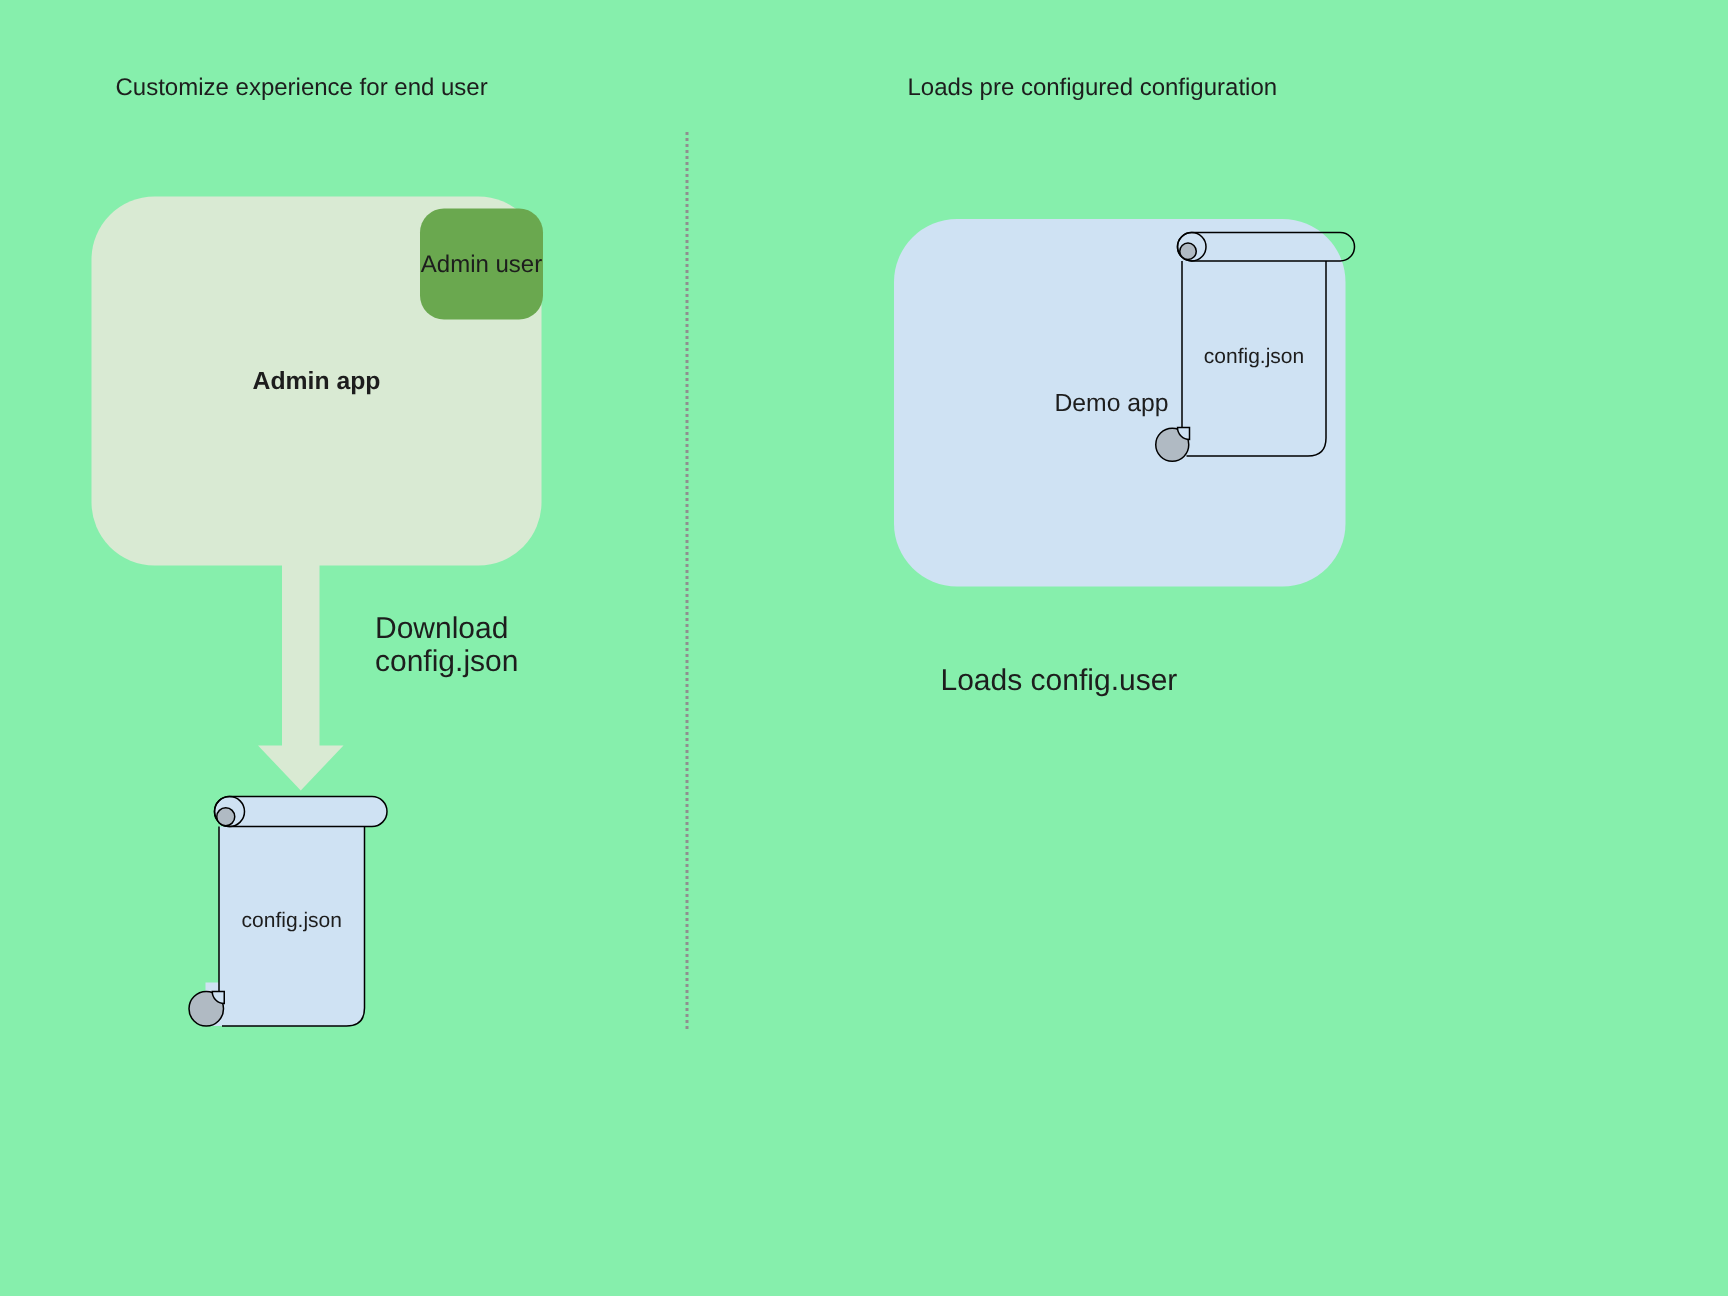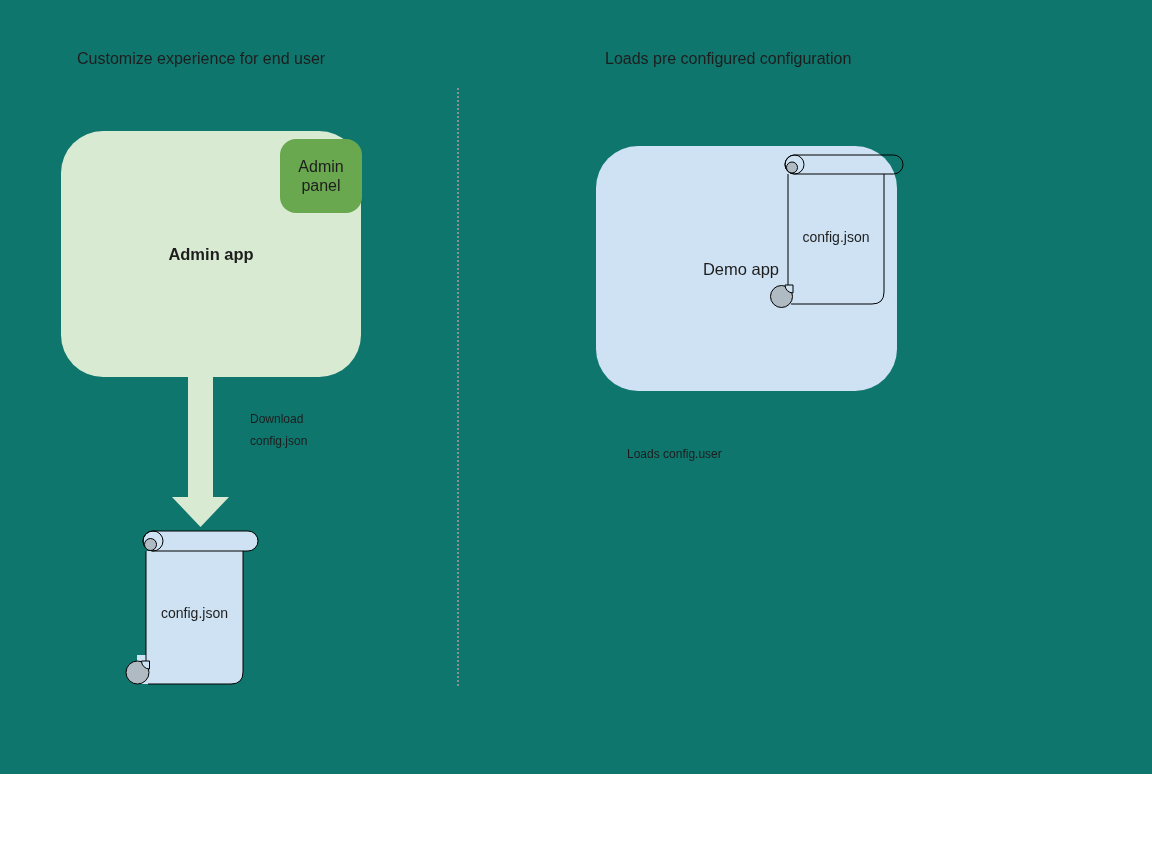--- a/index.html
+++ b/index.html
@@ -2,22 +2,22 @@
 <html><head>
 <meta charset="utf-8">
 <style>
   * { box-sizing: border-box; }
   html, body { margin: 0; padding: 0; background: #ffffff; }
   body { font-family: "Liberation Sans", sans-serif; color: #1d1d1d; }
 
   .canvas {
     position: relative;
     width: 1152px;
-    height: 774px;
-    background: #0f766e;
+    height: 864px;
+    background: #86efac;
     overflow: hidden;
   }
 
   .section-title {
     position: absolute;
     font-size: 16px;
     line-height: 18px;
     white-space: nowrap;
   }
   .title-left  { left: 77px;  top: 50px; }
@@ -61,21 +61,21 @@
     position: absolute;
     font-size: 16.5px;
     text-align: center;
     white-space: nowrap;
   }
   .admin-app-label { left: 61px;  top: 245px; width: 300px; }
   .demo-app-label  { left: 596px; top: 260px; width: 210px; }
 
   .caption {
     position: absolute;
-    font-size: 12px;
+    font-size: 20px;
     line-height: 22px;
   }
   .download-caption { left: 250px; top: 408px; white-space: pre-line; }
   .loads-caption    { left: 627px; top: 443px; white-space: nowrap; }
 
   .overlay-svg {
     position: absolute;
     left: 0; top: 0;
     width: 1152px; height: 864px;
     pointer-events: none;
@@ -93,21 +93,21 @@
 
   <div class="section-title title-left" style="color: rgb(29, 29, 29);">Customize experience for end user</div>
 
   <div class="section-title title-right" style="color: rgb(29, 29, 29);">Loads pre configured configuration</div>
 
   <div class="divider" style="border-left-color: rgb(143, 143, 143);"></div>
 
   <div class="app-box admin-app" style="background-color: rgb(217, 234, 211);"></div>
 
   <div class="admin-panel" style="background-color: rgb(106, 168, 79);">
-    <span>Admin panel</span>
+    <span>Admin user</span>
   </div>
 
   <div class="box-label admin-app-label" style="color: rgb(29, 29, 29); font-weight: bold;">Admin app</div>
 
   <div class="app-box demo-app" style="background-color: rgb(207, 226, 243);"></div>
 
   <div class="box-label demo-app-label" style="color: rgb(29, 29, 29); margin-left: 40px;">Demo app</div>
 
   <div class="caption download-caption" style="color: rgb(29, 29, 29);">Download
 config.json</div>

